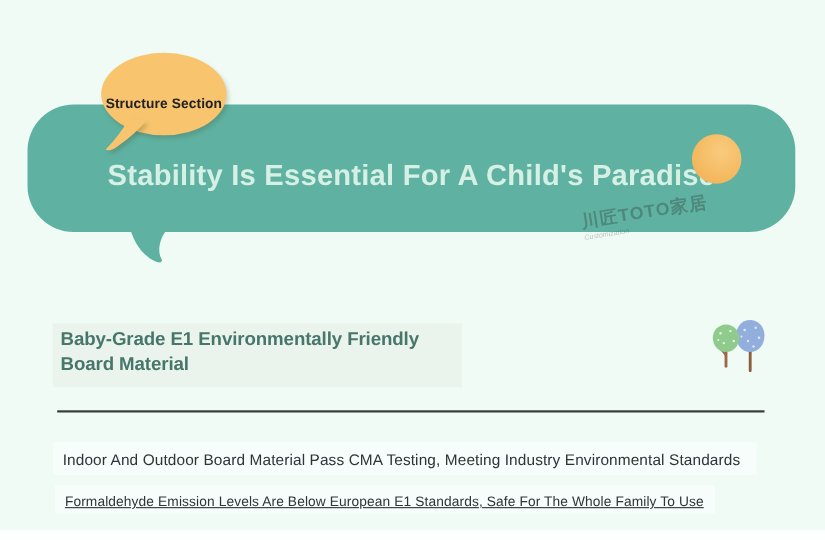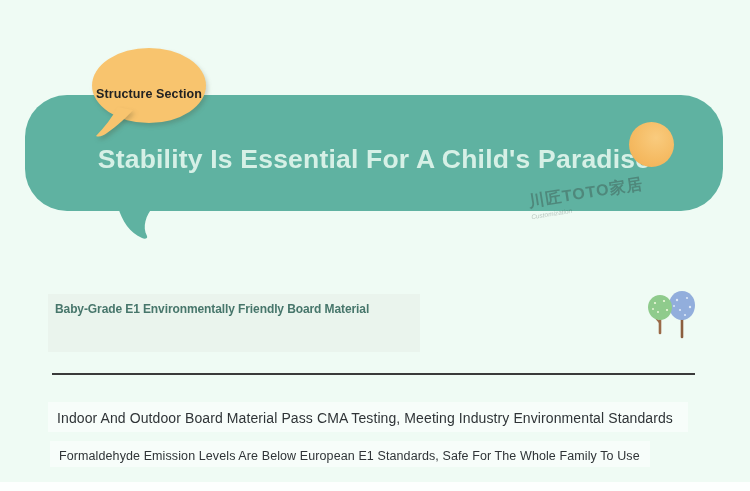--- a/index.html
+++ b/index.html
@@ -81,41 +81,41 @@
 
   
   .heading-card{
     position:absolute;left:48px;top:294px;
     width:372px;height:58px;
     background:#EAF4ED;
   }
   .heading-text{
     position:absolute;left:7px;top:4px;
     width:350px;
-    font-size:12px;font-weight:700;
+    font-size:17px;font-weight:700;
     line-height:22px;
     color:#47766B;
     letter-spacing:-0.1px;
   }
 
   .trees{position:absolute;left:646px;top:290px;width:56px;height:52px;}
 
   .divider{
     position:absolute;left:52px;top:373px;
     width:643px;height:1.5px;
     background:#3A3A3A;
   }
 
   .text-band{position:absolute;background:rgba(255,255,255,0.5);}
   .band1{left:48px;top:402px;width:640px;height:30px;}
   .band2{left:50px;top:441px;width:600px;height:26px;}
 
   .detail-line{position:absolute;color:#2F3437;white-space:nowrap;}
   .detail-line-1{left:57px;top:410px;font-size:14px;letter-spacing:0.1px;}
-  .detail-line-2{left:59px;top:449px;font-size:12.5px;letter-spacing:0.1px;}
+  .detail-line-2{left:59px;top:449px;font-size:12.5px;letter-spacing:0.1px;text-decoration:underline;}
 
   .bottom-strip{
     position:absolute;left:0;bottom:0;width:750px;height:9px;
     background:#FDFFFE;
   }
 </style>
 </head>
 <body>
 
 <div class="stage">

